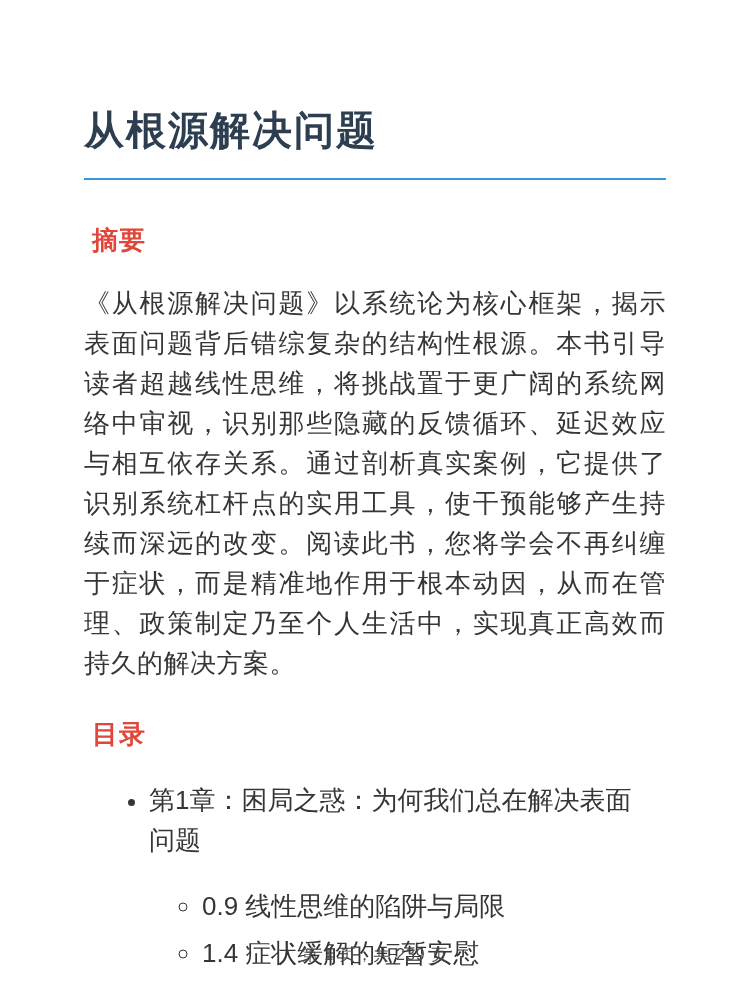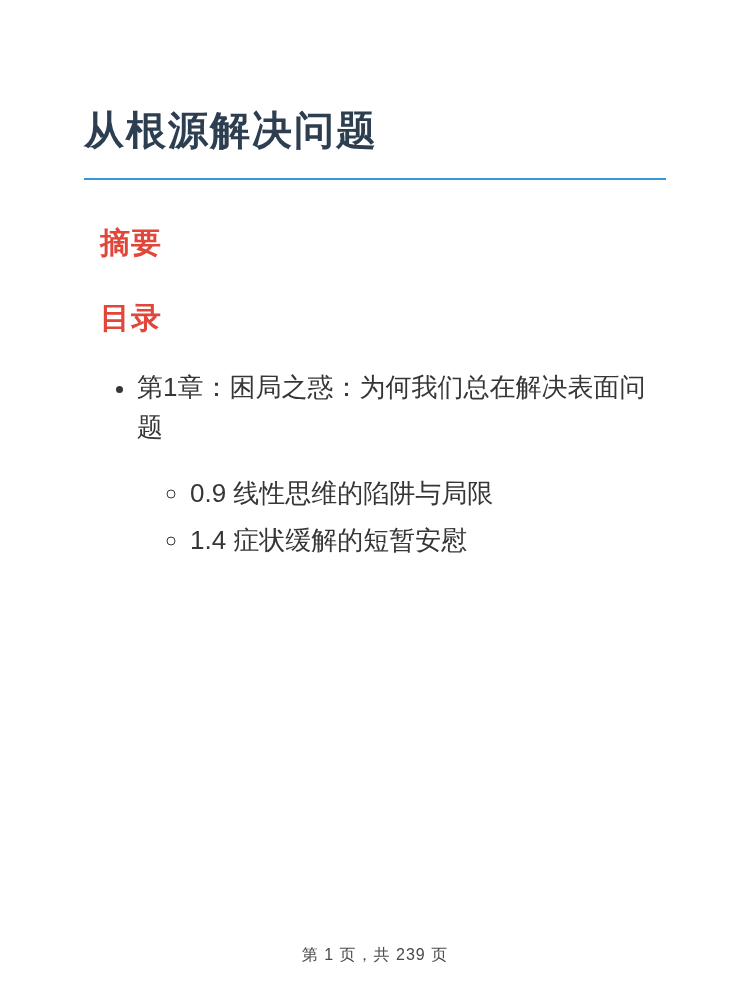--- a/index.html
+++ b/index.html
@@ -38,39 +38,39 @@
     letter-spacing: 2px;
     color: var(--title-color);
   }
   .divider {
     height: 2px;
     background: var(--divider-color);
     margin-top: 24px;
     width: 100%;
   }
   .section-heading {
-    margin: 16px;
-    font-size: 30px;
+    margin: 8px;
+    font-size: 26px;
     font-weight: 700;
     letter-spacing: 1px;
     color: var(--heading-color);
   }
   .abstract-heading { margin-top: 43px; }
   .abstract-body {
     margin: 0;
     margin-top: 25px;
     font-size: 26px;
     line-height: 40px;
     color: var(--body-color);
     text-align: justify;
     letter-spacing: 0.5px;
   }
   .toc-heading { margin-top: 34px; font-family: Liberation Serif, serif; }
   ul.toc-list {
-    margin: 0;
+    margin: 12px;
     margin-top: 28px;
     padding: 0 0 0 53px;
     list-style: disc outside;
     font-size: 26px;
     line-height: 40px;
     color: var(--body-color);
   }
   ul.toc-list > li::marker { font-size: 24px; }
   ul.toc-sublist {
     margin: 0;
@@ -94,20 +94,21 @@
 <body>
 
 <div class="page">
 
   <h1 class="doc-title">从根源解决问题</h1>
 
   <div class="divider"></div>
 
   <h2 class="section-heading abstract-heading">摘要</h2>
 
+  <p class="abstract-body">《从根源解决问题》以系统论为核心框架，揭示表面问题背后错综复杂的结构性根源。本书引导读者超越线性思维，将挑战置于更广阔的系统网络中审视，识别那些隐藏的反馈循环、延迟效应与相互依存关系。通过剖析真实案例，它提供了识别系统杠杆点的实用工具，使干预能够产生持续而深远的改变。阅读此书，您将学会不再纠缠于症状，而是精准地作用于根本动因，从而在管理、政策制定乃至个人生活中，实现真正高效而持久的解决方案。</p>
 
   <h2 class="section-heading toc-heading">目录</h2>
 
   <ul class="toc-list">
     <li>
       <span>第1章：困局之惑：为何我们总在解决表面问题</span>
       <ul class="toc-sublist">
         <li>
           <span>0.9 线性思维的陷阱与局限</span>
         </li>

